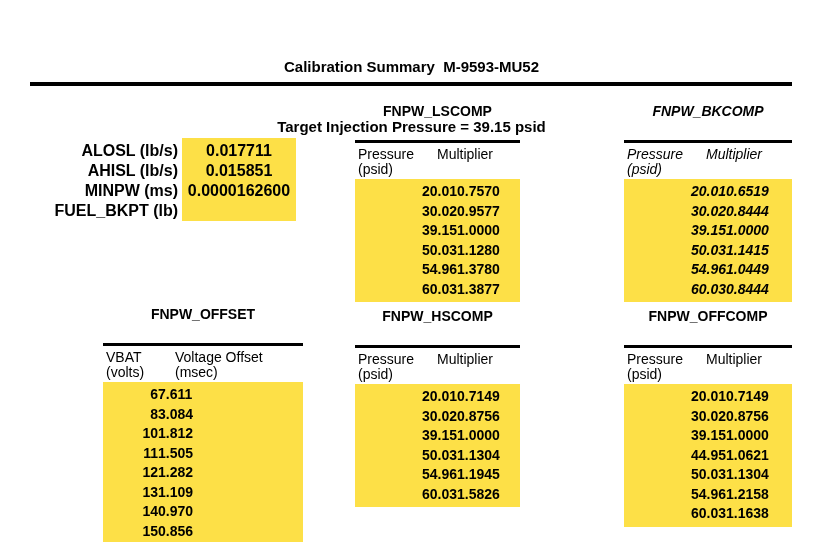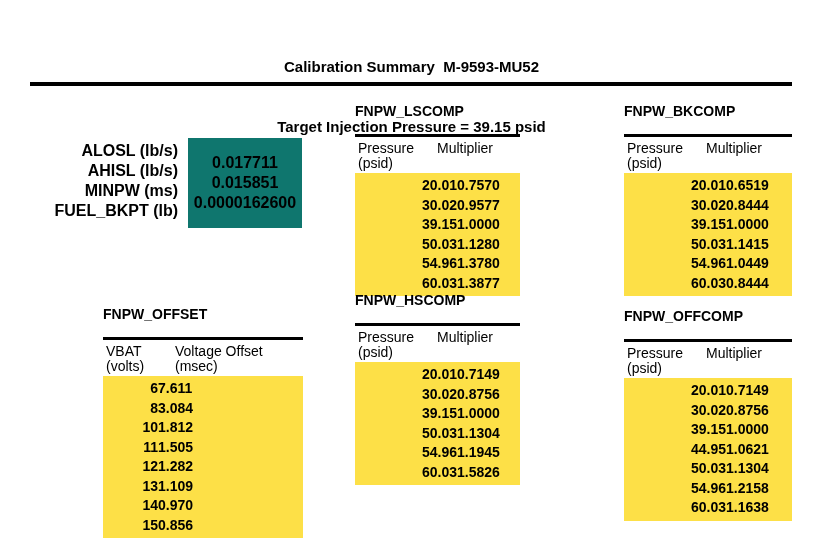--- a/index.html
+++ b/index.html
@@ -38,60 +38,61 @@
   .param-table {
     position:absolute;
     left:30px; top:138px;
     display:flex;
     font-size:16px;
     font-weight:bold;
   }
   .p-labels { width:148px; text-align:right; padding-top:3px; }
   .p-label  { line-height:20px; white-space:nowrap; }
   .p-values {
-    width:114px; margin-left:10px;
-    background:#0f766e;
-    padding:15px 0;
+    width:114px; margin-left:4px;
+    background:#fde047;
+    padding:3px 0;
     text-align:center;
   }
   .p-value  { line-height:20px; }
   
   .ptable {
     position:absolute;
     font-size:14px;
     --c1h:82px;  
     --c1d:102px; 
     --c2pad:10px;
   }
   .offset-table { --c1h:72px; --c1d:55px; --c2pad:13px; }
   .t-title {
     font-weight:bold;
+    text-align:center;
     font-size:14px;
     line-height:17px;
-    padding-bottom:14px;
+    padding-bottom:20px;
     border-bottom:3px solid #000000;
   }
   .t-row  { display:flex; }
   .t-head { line-height:15px; font-weight:normal; }
   .t-head-first { margin-top:4px; }
   .t-c1h { width:var(--c1h); padding-left:3px; white-space:nowrap; }
   .t-c2h { flex:1; white-space:nowrap; }
   .t-body {
     background:#fde047;
     padding:3px 0;
     margin-top:2px;
   }
   .t-body .t-row { line-height:19.5px; }
   .t-c1 { width:var(--c1d); text-align:right; font-weight:bold; }
   .t-c2 { flex:1; text-align:left; font-weight:bold; padding-right:var(--c2pad); }
   
   #t-lscomp  { left:355px; top:103px; width:165px; }
-  #t-bkcomp  { left:624px; top:103px; width:168px; }
+  #t-bkcomp  { left:624px; top:103px; width:168px;font-style:italic; }
   #t-offset  { left:103px; top:306px; width:200px; }
-  #t-hscomp  { left:355px; top:292px; width:165px; }
+  #t-hscomp  { left:355px; top:308px; width:165px; }
   #t-offcomp { left:624px; top:308px; width:168px; }
 </style>
 </head>
 <body>
 
 <div class="page">
 
   <div class="title-block">
     <div>Calibration Summary  M-9593-MU52</div>
     <div>Target Injection Pressure = 39.15 psid</div>

